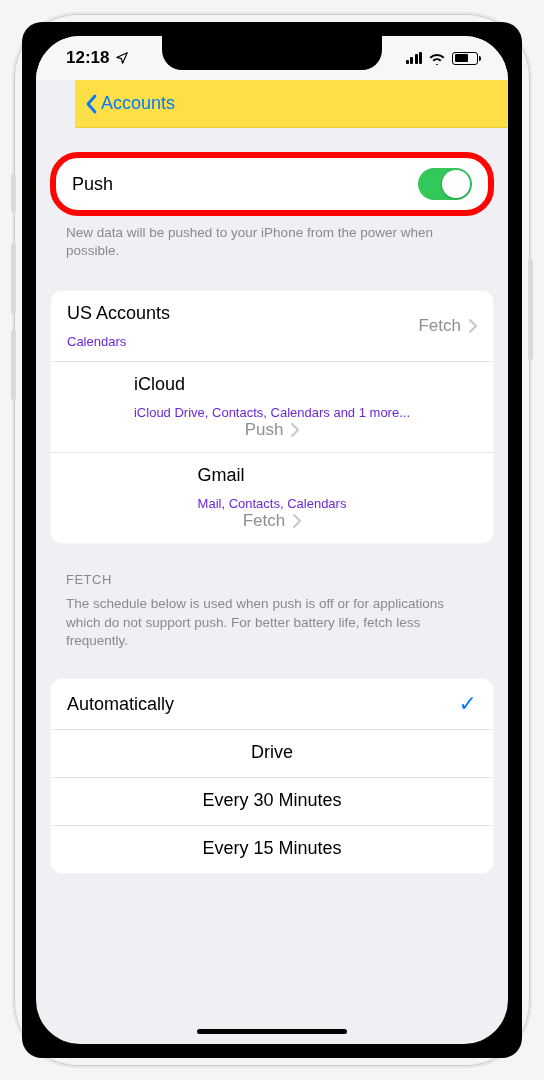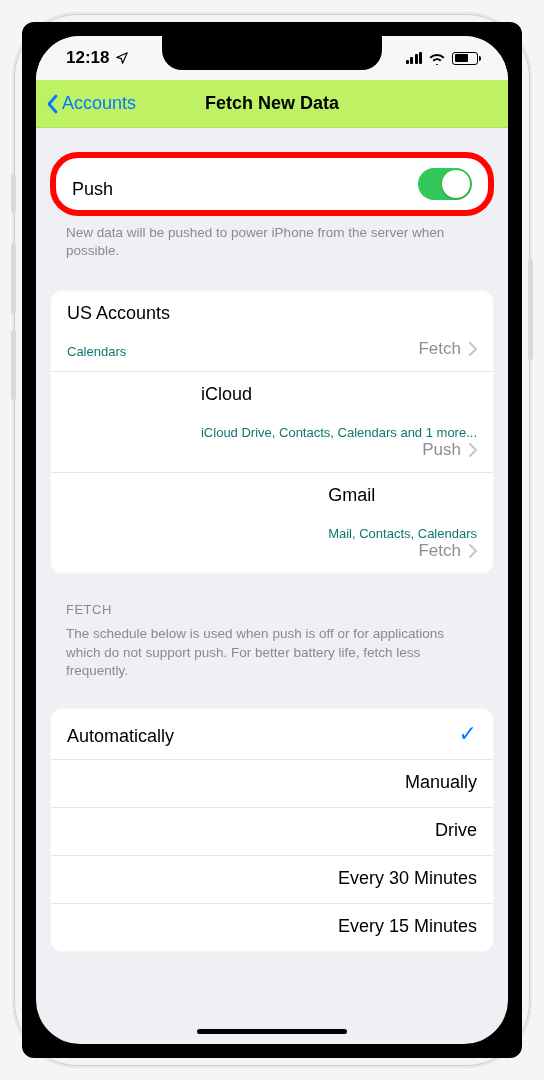--- a/index.html
+++ b/index.html
@@ -19,21 +19,21 @@
       border-radius: 66px;
       border: 2px solid #e6e7e9;
       padding: 8px;
       position: relative;
       box-shadow: inset 0 0 0 1px #ccc;
     }
     .bezel {
       width: 100%;
       height: 100%;
       background: #000;
-      border-radius: 12px;
+      border-radius: 20px;
       padding: 14px;
       position: relative;
     }
     .side-btn {
       position: absolute;
       background: #d9d9dc;
       border-radius: 4px;
     }
     .side-left-1 { left: -3px; top: 160px; width: 5px; height: 38px; }
     .side-left-2 { left: -3px; top: 230px; width: 5px; height: 70px; }
@@ -82,50 +82,51 @@
     .signal-bars span:nth-child(3){height:10px}
     .signal-bars span:nth-child(4){height:12px}
     .wifi-icon { width: 18px; height: 14px; }
     .battery {
       width: 26px; height: 13px; border: 1.5px solid #000; border-radius: 3px; position: relative;
     }
     .battery::after { content:""; position:absolute; right:-4px; top:3px; width:2.5px; height:5px; background:#000; border-radius:0 2px 2px 0;}
     .battery .fill { position:absolute; left:1.5px; top:1.5px; bottom:1.5px; width:55%; background:#000; border-radius:1px;}
     .navbar {
       height: 48px;
-      background: #bef264;
+      background: #fde047;
       display: flex;
       align-items: center;
       justify-content: center;
       position: relative;
       border-bottom: 1px solid rgba(0,0,0,0.08);
+      margin-left: 39px;
     }
     .nav-title { font-size: 18px; font-weight: 600; color:#000; }
     .nav-back {
       position: absolute; left: 10px; top: 0; bottom:0;
       display: flex; align-items:center; gap: 4px;
       color: #007aff; font-size: 18px;
     }
     .chevron-left { width: 12px; height: 20px; }
     .content { flex: 1; overflow: hidden; padding-top: 24px; }
     .group { margin: 0 14px; }
     .card {
       background:#fff;
       border-radius: 12px;
       overflow: hidden;
       border: 1px solid rgba(0,0,0,0.04);
     }
     .row {
-      display: flex; align-items: flex-end; justify-content: space-between;
+      display: flex; align-items: center; justify-content: space-between;
       padding: 12px 16px;
       min-height: 48px;
     }
     .row + .row { border-top: 1px solid rgba(0,0,0,0.10); flex-direction: column; }
     .row-title { font-size: 18px; color:#000; }
-    .row-sub { font-size: 13px; color:#0f766e; margin-top: 20px; }
+    .row-sub { font-size: 13px; color:#6d28d9; margin-top: 10px; }
     .row-left { display:flex; flex-direction:column; min-width:0; }
     .row-right { display:flex; align-items:center; gap:8px; color:#8e8e93; font-size:17px; }
     .toggle {
       width: 54px; height: 32px; border-radius: 16px; background:#34c759; position:relative;
     }
     .toggle .knob {
       position:absolute; right:2px; top:2px; width:28px; height:28px; border-radius:50%; background:#fff;
       box-shadow: 0 1px 3px rgba(0,0,0,0.25);
     }
     .footer-text {
@@ -186,35 +187,34 @@
         </div>
       </div>
 
       <div class="navbar">
         <div class="nav-back">
           <svg class="chevron-left" viewBox="0 0 12 20">
             <polyline points="10,2 3,10 10,18" fill="none" stroke="#007aff" stroke-width="2.8" stroke-linecap="round" stroke-linejoin="round"></polyline>
           </svg>
           <span>Accounts</span>
         </div>
-        <div class="nav-title">Fetch New Data</div>
       </div>
 
       <div class="content">
 
         <div class="group">
           <div class="card highlight-ring">
             <div class="row">
               <div class="row-title">Push</div>
               <div class="toggle">
                   <div class="knob"></div>
                 </div>
             </div>
           </div>
-          <div class="footer-text">New data will be pushed to power iPhone from the server when possible.</div>
+          <div class="footer-text">New data will be pushed to your iPhone from the power when possible.</div>
         </div>
 
         <div class="group" style="margin-top: 30px;">
           <div class="card">
             <div class="row">
               <div class="row-left">
                 <div class="row-title">US Accounts</div>
                 <div class="row-sub ellipsis">Calendars</div>
               </div>
               <div class="row-right">
@@ -253,23 +253,20 @@
 
         <div class="group">
           <div class="header-text">FETCH</div>
           <div class="footer-text" style="padding-top:0; padding-bottom: 28px;">The schedule below is used when push is off or for applications which do not support push. For better battery life, fetch less frequently.</div>
           <div class="card">
             <div class="row">
               <div class="row-title">Automatically</div>
               <div class="check">✓</div>
             </div>
             <div class="row">
-              <div class="row-title">Manually</div>
-            </div>
-            <div class="row">
               <div class="row-title">Drive</div>
             </div>
             <div class="row">
               <div class="row-title">Every 30 Minutes</div>
             </div>
             <div class="row">
               <div class="row-title">Every 15 Minutes</div>
             </div>
           </div>
         </div>

